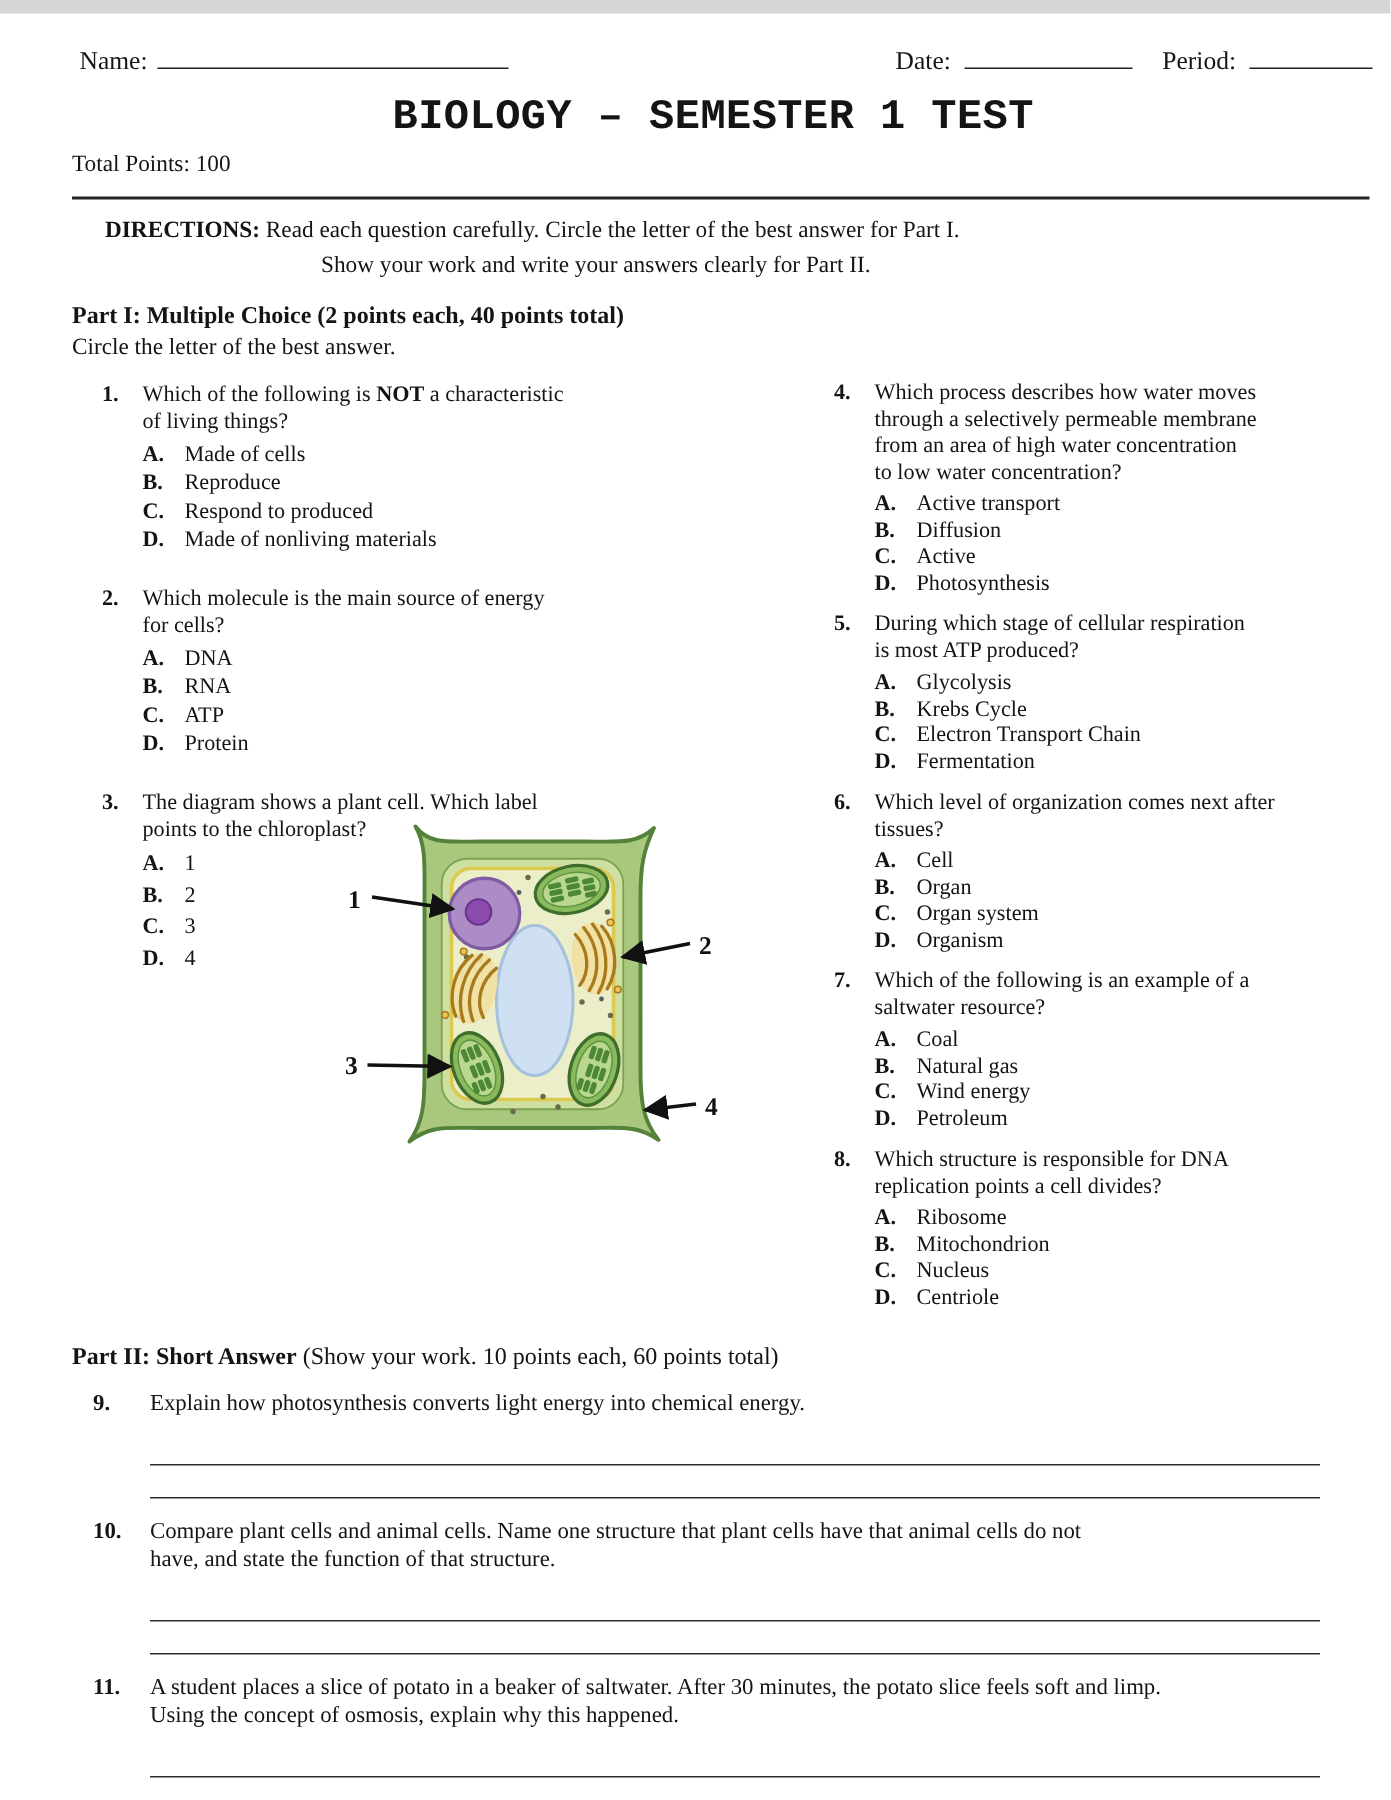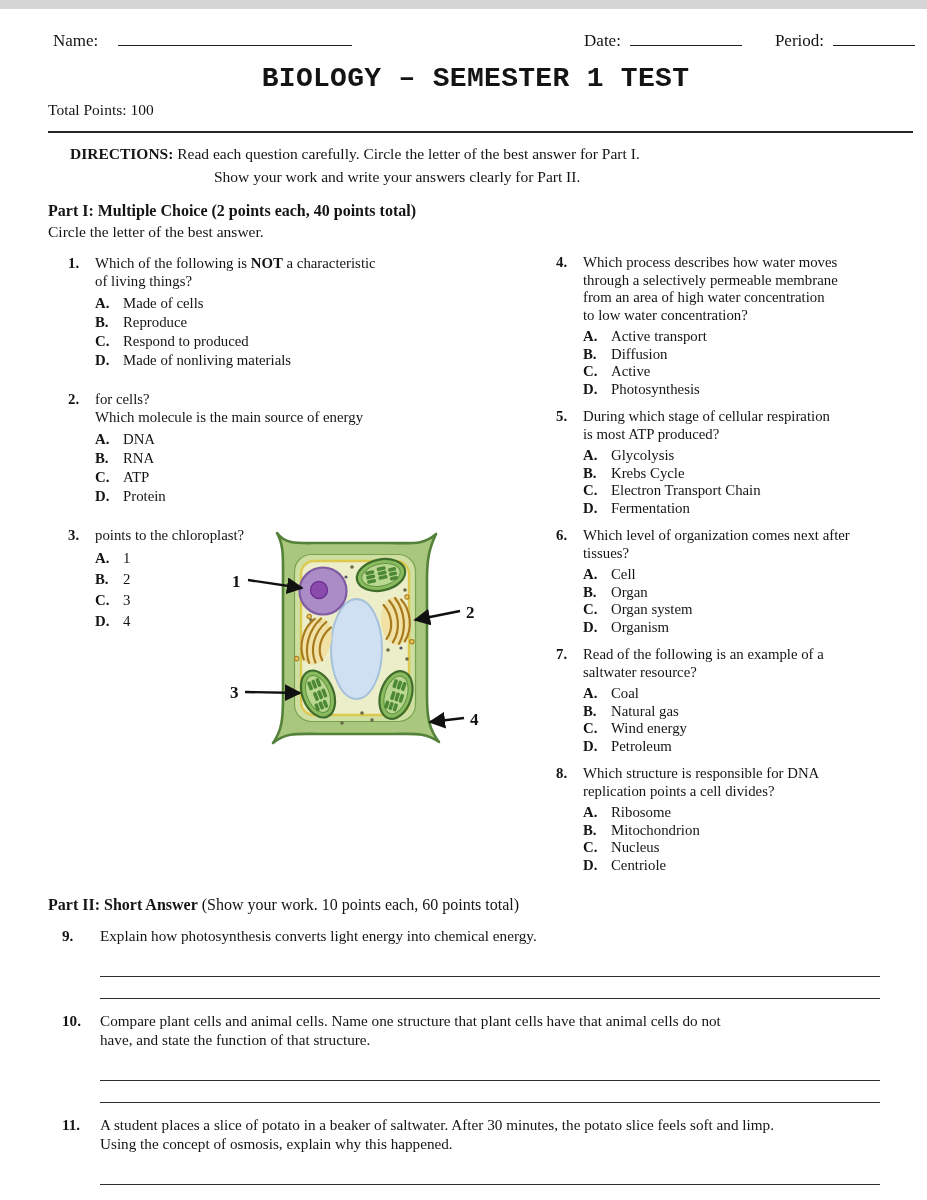--- a/index.html
+++ b/index.html
@@ -5,21 +5,21 @@
   html,body{margin:0;padding:0;}
   body{
     width:927px;height:1200px;background:#ffffff;overflow:hidden;position:relative;
     font-family:"Liberation Serif","DejaVu Serif",serif;color:#141414;
     -webkit-font-smoothing:antialiased;
   }
   .scan-strip{position:absolute;top:0;left:0;width:100%;height:9px;background:#d6d6d6;}
   .page{padding:20px 24px 0 48px;}
 
   
-  .header-row{display:flex;align-items:baseline;font-size:17px;padding-left:5px;margin:10px -12px 0 0;gap:13px;}
+  .header-row{display:flex;align-items:baseline;font-size:17px;padding-left:5px;margin:10px -12px 0 0;}
   .blank{display:inline-block;border-bottom:1.9px solid #1f1f1f;height:15px;}
   .blank-name{width:234px;margin-left:7px;}
   .blank-date{width:112px;margin-left:9px;}
   .blank-period{width:82px;margin-left:9px;}
   .grp-date{margin-left:auto;}
   .grp-period{margin-left:20px;}
   .title{text-align:center;font-size:28px;font-weight:bold;margin-top:12px;letter-spacing:.3px;font-family:Liberation Mono, monospace;}
   .total{font-size:15.5px;margin-top:7px;}
   .rule{border:none;border-top:2.6px solid #262626;margin:12px -10px 0 0;}
 
@@ -126,23 +126,23 @@
                 </div>
                 </div>
             </div>
           </div>
 
           <div class="q">
             <div class="qnum">2.</div>
             <div class="qbody">
               <div>
 
+                  <div class="qline"><span>Which molecule is the main source of energy</span><b></b><span></span></div>
+
                   <div class="qline"><span>for cells?</span><b></b><span></span></div>
-
-                  <div class="qline"><span>Which molecule is the main source of energy</span><b></b><span></span></div>
                 </div>
               <div class="opts">
 
                   <div class="opt">
                   <span class="letter">A.</span>
                   <span>DNA</span>
                 </div>
 
                   <div class="opt">
                   <span class="letter">B.</span>
@@ -161,20 +161,21 @@
                 </div>
             </div>
           </div>
         </div>
 
       <div class="q">
         <div class="qnum">3.</div>
         <div class="qbody">
           <div>
 
+              <div class="qline"><span>The diagram shows a plant cell. Which label</span><b></b><span></span></div>
 
               <div class="qline"><span>points to the chloroplast?</span><b></b><span></span></div>
             </div>
           <div class="q3row">
             <div class="opts q3opts">
 
                 <div class="opt">
                   <span class="letter">A.</span>
                   <span>1</span>
                 </div>
@@ -421,21 +422,21 @@
               </div>
               </div>
           </div>
         </div>
 
         <div class="q">
           <div class="qnum">7.</div>
           <div class="qbody">
             <div>
 
-                <div class="qline"><span>Read of the following is an example of a</span><b></b><span></span></div>
+                <div class="qline"><span>Which of the following is an example of a</span><b></b><span></span></div>
 
                 <div class="qline"><span>saltwater resource?</span><b></b><span></span></div>
               </div>
             <div class="opts">
 
                 <div class="opt">
                 <span class="letter">A.</span>
                 <span>Coal</span>
               </div>
 

